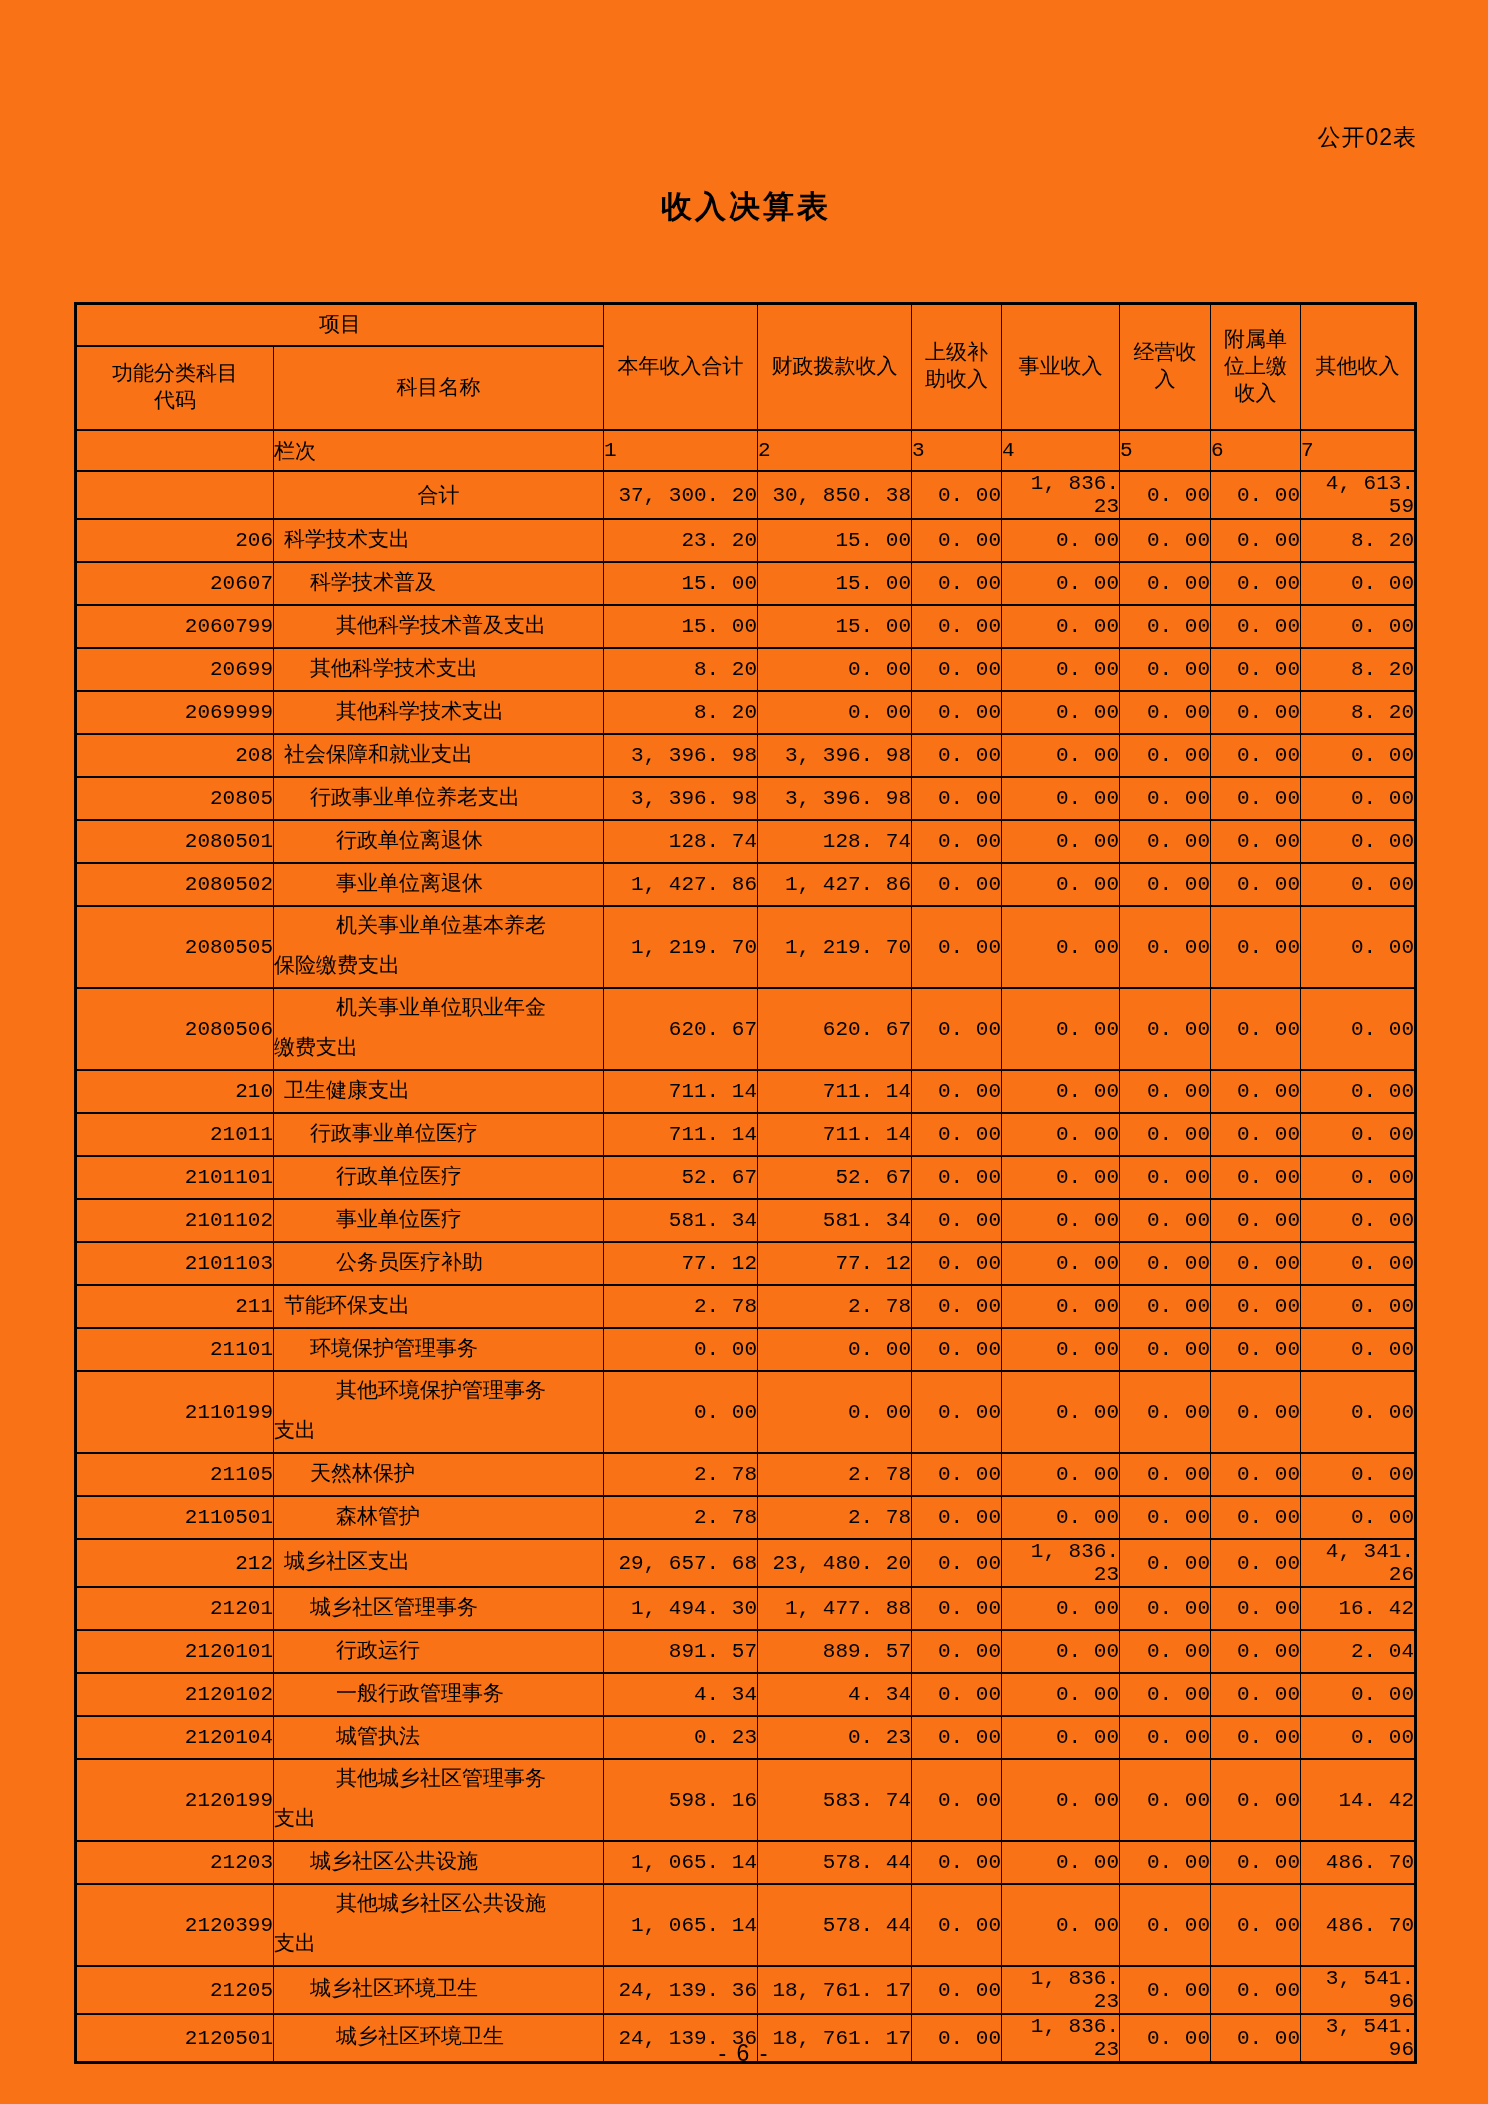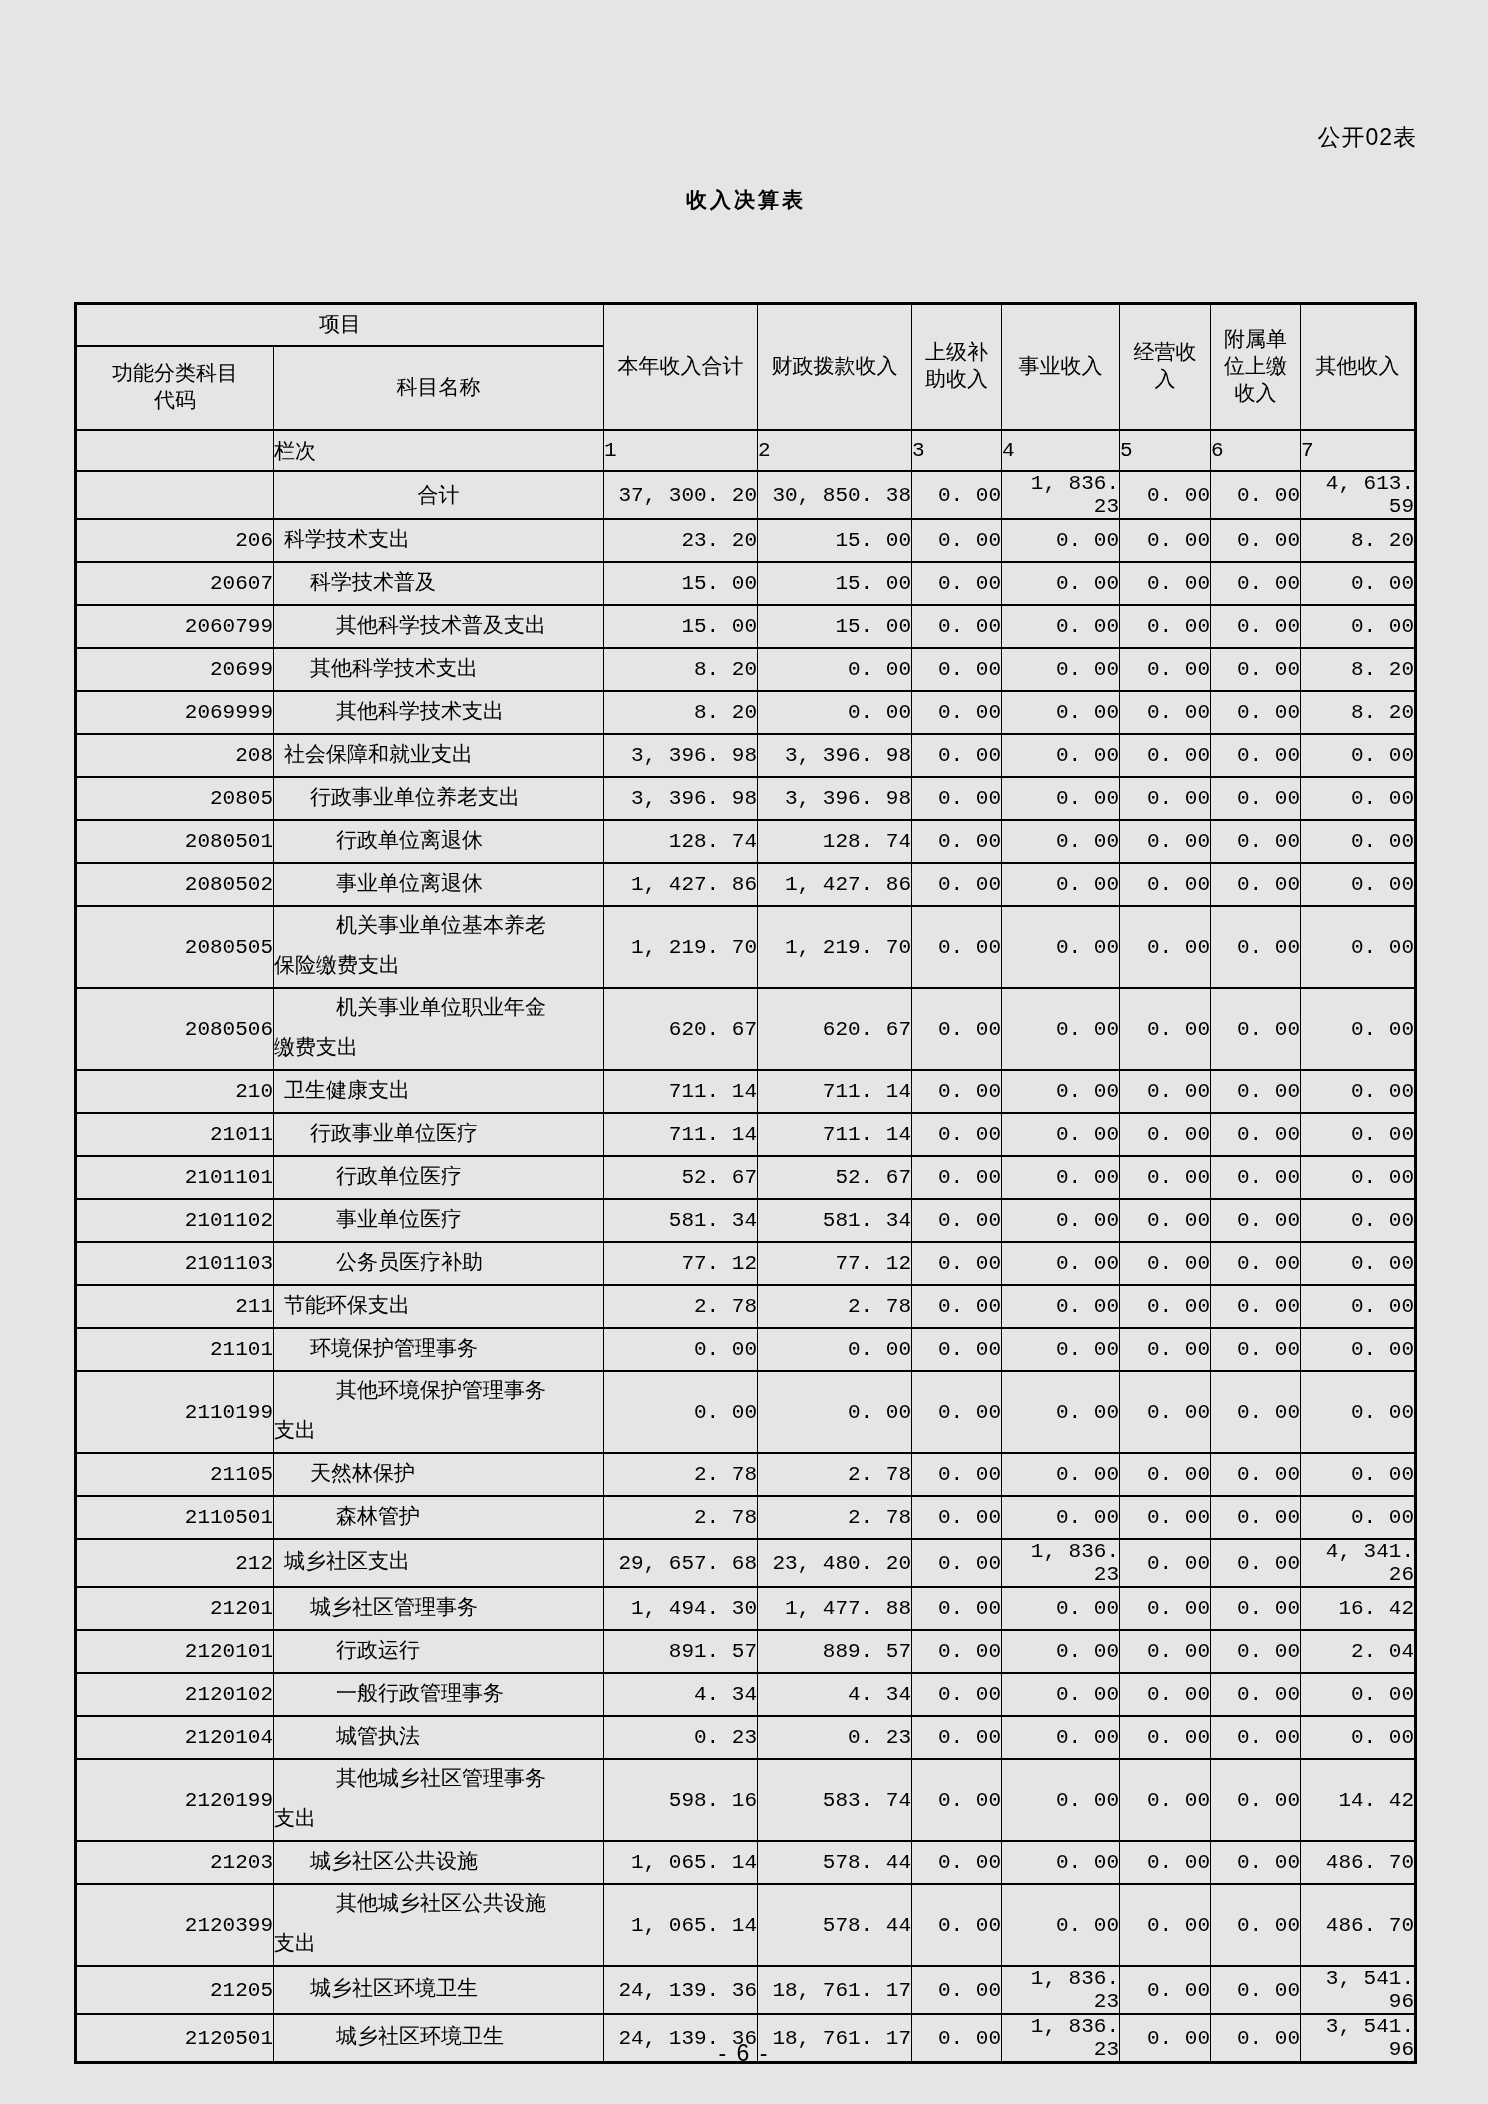--- a/index.html
+++ b/index.html
@@ -1,22 +1,22 @@
 <!DOCTYPE html>
 <html><head>
 <meta charset="utf-8">
 <style>
   html,body{margin:0;padding:0;background:#888;}
-  #page{position:relative;width:1488px;height:2104px;background:#e5e5e5;margin:0 auto;
+  #page{position:relative;width:1488px;height:2104px;background:#f97316;margin:0 auto;
         font-family:"Liberation Sans","DejaVu Sans",sans-serif;color:#000;overflow:hidden;}
 
   #form-label{position:absolute;top:122px;left:75px;width:1342px;text-align:right;
               font-size:23px;letter-spacing:1px;}
   #page-title{position:absolute;top:186px;left:75px;width:1342px;text-align:center;
-              font-size:21px;font-weight:bold;letter-spacing:3px;}
+              font-size:31px;font-weight:bold;letter-spacing:3px;}
   #meta-line{position:absolute;top:261px;left:75px;width:1342px;display:flex;
              justify-content:space-between;font-size:22px;}
   #footer-num{position:absolute;top:2040px;left:0;width:1488px;text-align:center;
               font-size:23px;letter-spacing:2px;}
 
   table#rev{position:absolute;top:302px;left:74px;width:1343px;
             border-collapse:collapse;table-layout:fixed;}
   table#rev{border:3px solid #000;font-family:Liberation Mono, monospace;}
   #rev th,#rev td{border-left:1.5px solid #000;border-right:1.5px solid #000;
                   border-top:2.5px solid #000;border-bottom:2.5px solid #000;

